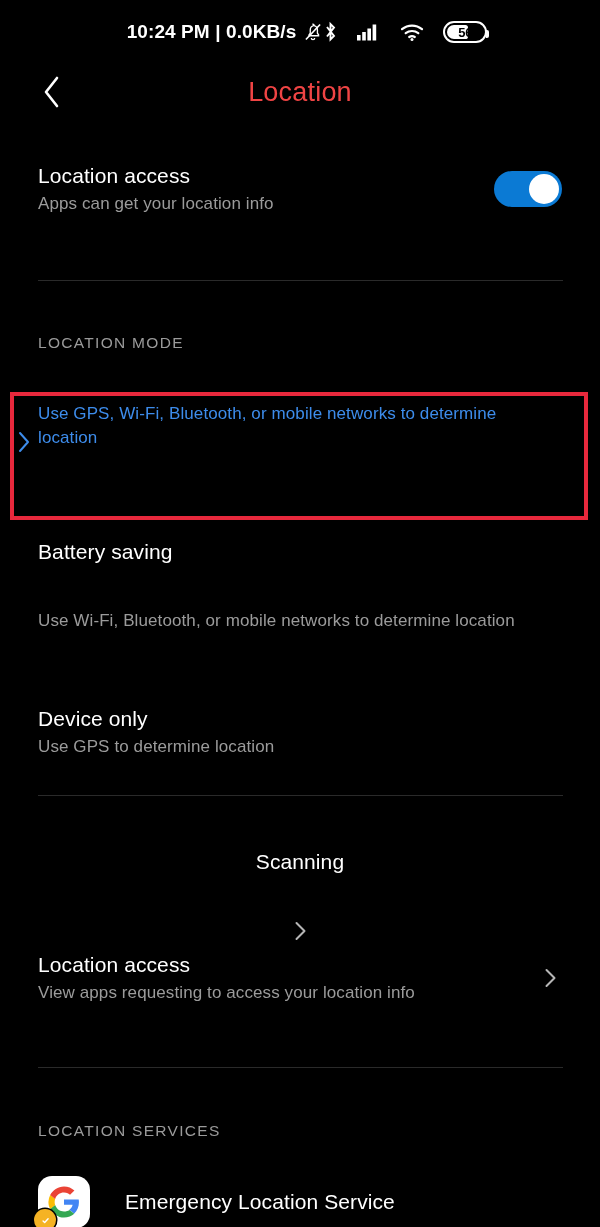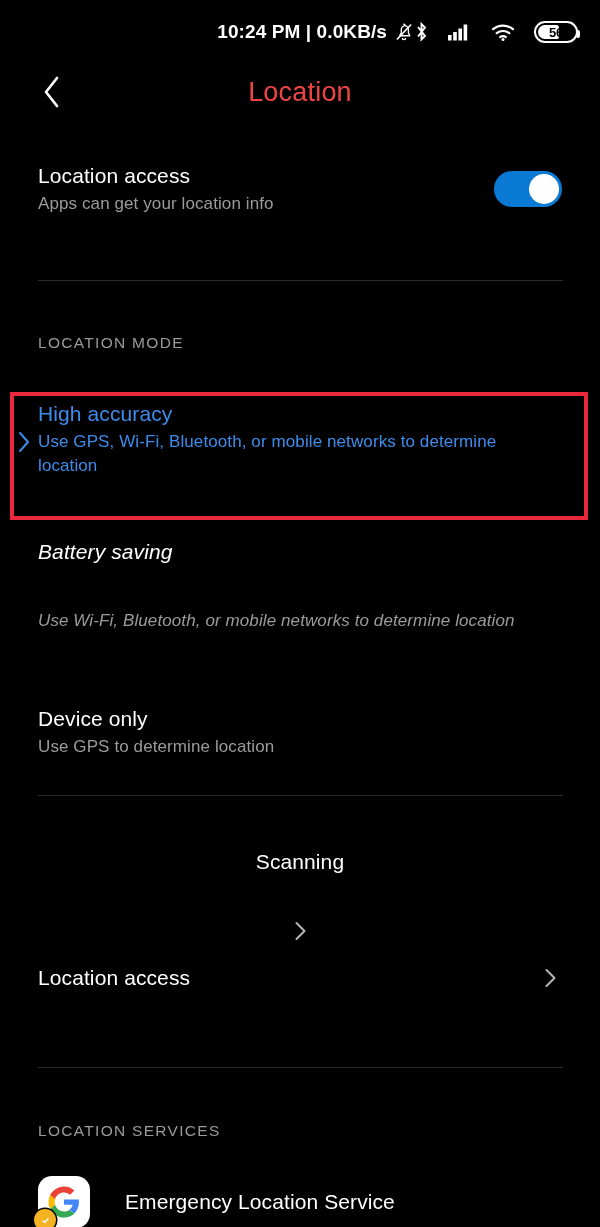--- a/index.html
+++ b/index.html
@@ -8,21 +8,21 @@
     width:600px; height:1227px;
     background:#000;
     font-family:"Liberation Sans", sans-serif;
     overflow:hidden;
   }
   .screen { position:relative; width:600px; height:1227px; background:#000; }
 
   
   .statusbar{
     position:absolute; top:0; left:0; width:600px; height:52px;
-    display:flex; align-items:center; justify-content:flex-end;
+    display:flex; align-items:center; justify-content:center;
     padding:12px 22px 0 36px;
   }
   .sb-left{ display:flex; align-items:center; gap:6px; }
   .sb-clock{
     color:#fff; font-size:19px; font-weight:bold; letter-spacing:0.1px;
     white-space:nowrap;
   }
   .sb-mute{ width:20px; height:20px; display:block; margin-left:1px; }
   .sb-right{ display:flex; align-items:center; gap:19px; }
   .ic{ display:block; }
@@ -195,31 +195,30 @@
       <div class="knob"></div>
     </div>
   </div>
 
   <div class="divider" style="top:280px;"></div>
 
   <div class="section-label" style="top:334px;">LOCATION MODE</div>
 
   <div class="row" style="top:400px; height:96px; align-items:flex-start; padding-top:0;">
     <div class="row-text">
-      <div class="row-title accent">High accuracy</div>
       <div class="row-sub accent" style="max-width:470px;">Use GPS, Wi-Fi, Bluetooth, or mobile networks to determine location</div>
     </div>
   </div>
 
   <div class="hl-box"></div>
   <svg class="hl-chevron" viewBox="0 0 16 24">
     <path d="M4 3 L12 12 L4 21" fill="none" stroke="#3d8ceb" stroke-width="2" stroke-linecap="round" stroke-linejoin="round"></path>
   </svg>
 
-  <div class="row" style="top:538px; height:96px; align-items:flex-start;font-style:italic;">
+  <div class="row" style="top:538px; height:96px; align-items:flex-start;">
     <div class="row-text">
       <div class="row-title">Battery saving</div>
       <div class="row-sub" style="max-width:510px;margin-top:43px;">Use Wi-Fi, Bluetooth, or mobile networks to determine location</div>
     </div>
   </div>
 
   <div class="row" style="top:677px; height:72px; align-items:flex-start;margin-top:28px;">
     <div class="row-text">
       <div class="row-title">Device only</div>
       <div class="row-sub">Use GPS to determine location</div>
@@ -233,20 +232,21 @@
       <div class="row-title">Scanning</div>
     </div>
     <svg class="chev-right" viewBox="0 0 24 24">
       <path d="M8.5 4 L16.5 12 L8.5 20" fill="none" stroke="#b6b6b6" stroke-width="2" stroke-linecap="round" stroke-linejoin="round"></path>
     </svg>
   </div>
 
   <div class="row" style="top:938px; height:80px;">
     <div class="row-text">
       <div class="row-title">Location access</div>
+      <div class="row-sub">View apps requesting to access your location info</div>
     </div>
     <svg class="chev-right" viewBox="0 0 24 24">
       <path d="M8.5 4 L16.5 12 L8.5 20" fill="none" stroke="#b6b6b6" stroke-width="2" stroke-linecap="round" stroke-linejoin="round"></path>
     </svg>
   </div>
 
   <div class="divider" style="top:1067px;"></div>
 
   <div class="section-label" style="top:1122px;">LOCATION SERVICES</div>
 

